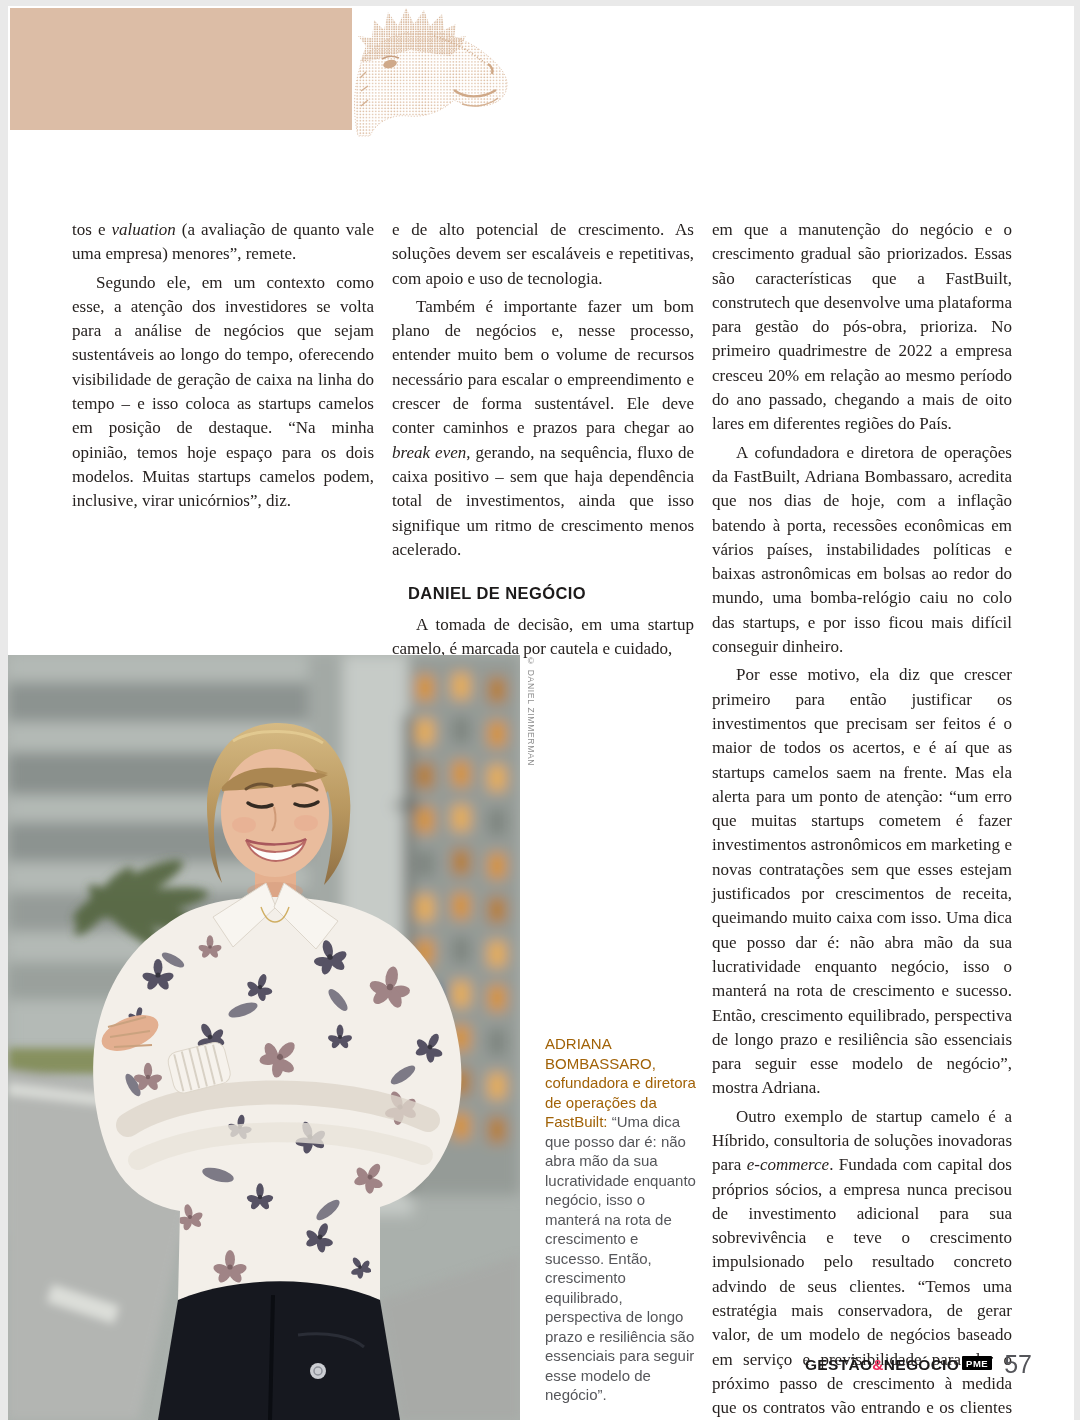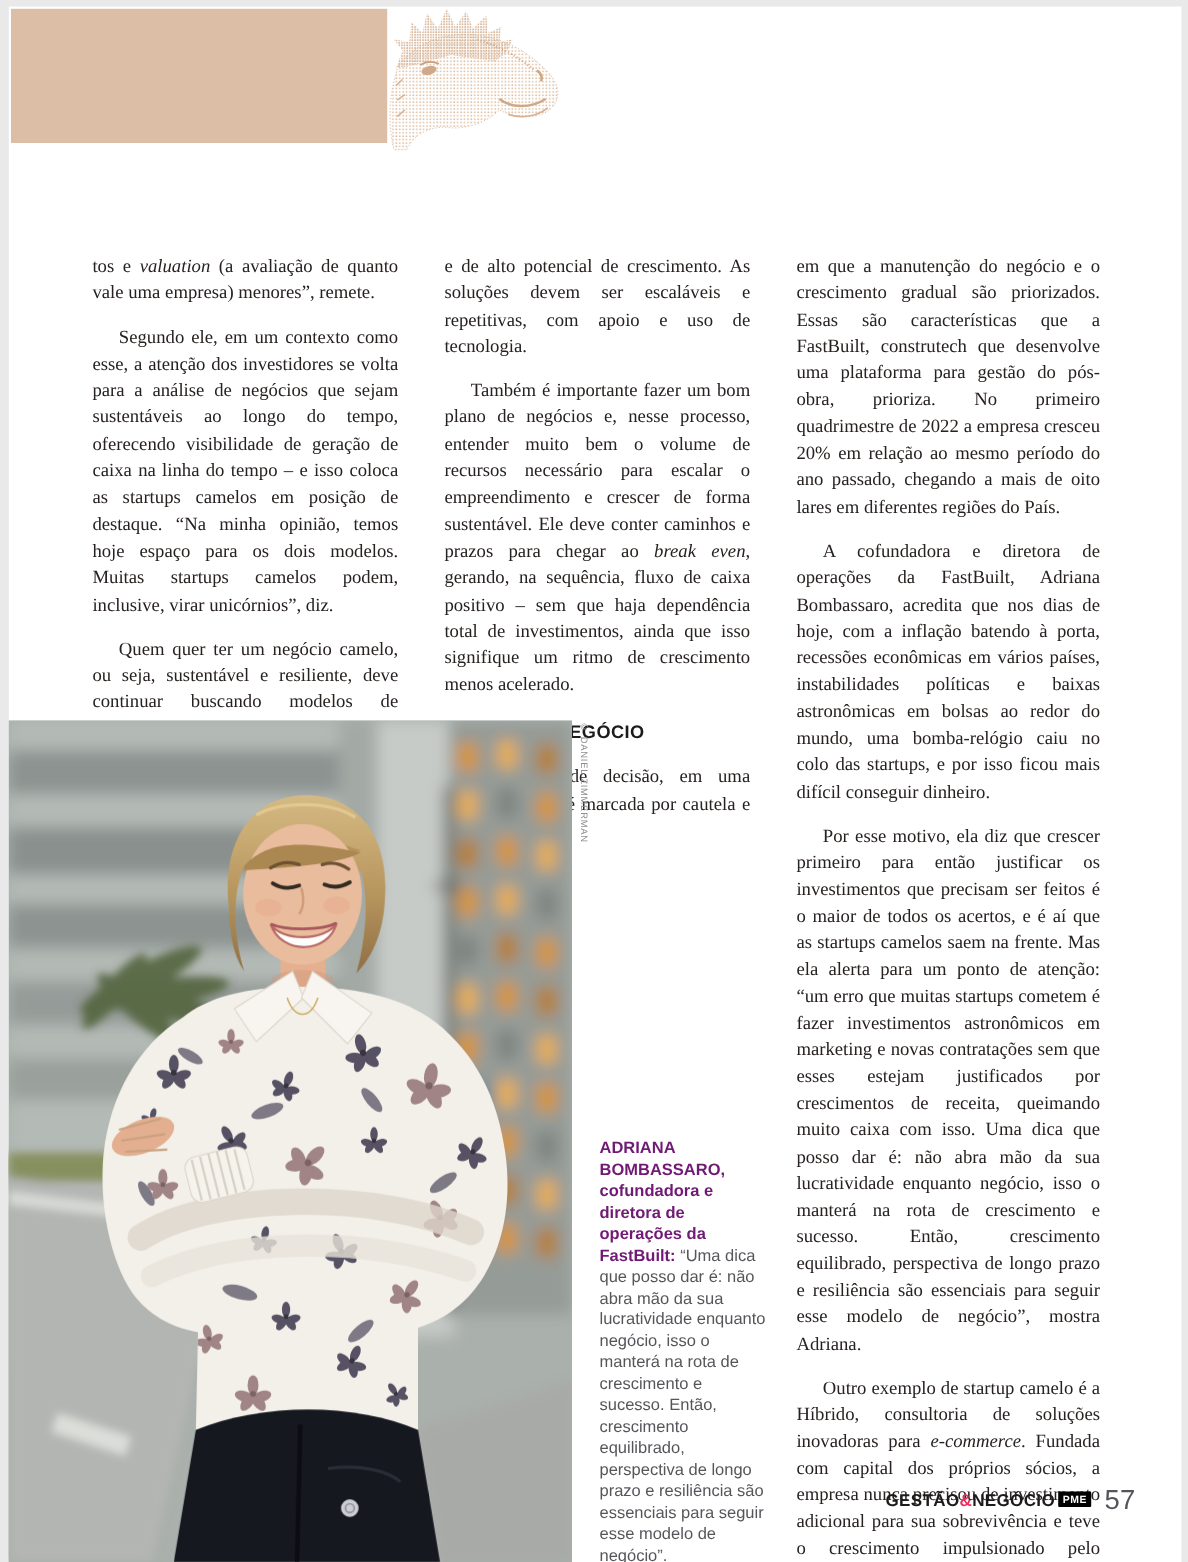--- a/index.html
+++ b/index.html
@@ -7,40 +7,40 @@
          font-family:"Liberation Serif",serif;}
   .page{position:absolute;left:8px;top:6px;width:1066px;height:1414px;background:#ffffff;}
 
   
   .band{position:absolute;left:10px;top:8px;width:342px;height:122px;background:#dcbda6;}
   .camel{position:absolute;left:350px;top:2px;width:170px;height:140px;}
 
   
   .col{position:absolute;top:214px;width:310px;color:#272220;font-size:17px;line-height:1.43;
        text-align:justify;}
-  .col p{margin:16px;}
+  .col p{margin:4px;}
   .col p.ind{text-indent:24px;font-family:Liberation Serif, serif;}
   #col1{left:68px;}
   #col2{left:388px;}
   #col3{left:708px;width:308px;}
   .sec-head{font-family:"Liberation Sans",sans-serif;font-weight:bold;font-size:16.5px;
             letter-spacing:.4px;color:#1c1a1a;margin:20px 0 7px 0 !important;padding-left:20px;
             text-align:left;}
 
   
   .photo{position:absolute;left:8px;top:655px;width:512px;height:765px;overflow:hidden;background:#aab0ac;}
   .photo svg{display:block;width:100%;height:100%;}
   .credit{position:absolute;left:526px;top:656px;height:130px;writing-mode:vertical-rl;
           text-orientation:mixed;font-family:"Liberation Sans",sans-serif;font-size:8.5px;
           color:#8f8f8f;letter-spacing:.7px;}
 
   
   .caption{position:absolute;left:545px;top:1034px;width:153px;
            font-family:"Liberation Sans",sans-serif;font-size:15px;line-height:1.3;color:#55565a;}
-  .caption .cap-name,.caption .cap-role{font-weight:bold;color:#701a75;}
+  .caption .cap-name,.caption .cap-role{font-weight:normal;color:#a16207;}
 
   
   .footer{position:absolute;right:48px;top:1350px;display:flex;align-items:center;gap:12px;
           font-family:"Liberation Sans",sans-serif;}
   .maglogo{display:flex;align-items:flex-start;font-weight:bold;font-size:15.5px;letter-spacing:.3px;
            color:#1c1a1a;}
   .maglogo .amp{color:#ee2c5c;}
   .maglogo .badge{background:#000000;color:#fff;font-size:9.5px;letter-spacing:.5px;
                   padding:2px 4px 1px 4px;margin-left:3px;border-radius:1px;}
   .pagenum{font-size:25px;color:#54555a;}
@@ -74,21 +74,20 @@
       <path d="M138,62 q 6,4 4,10" fill="none" stroke="#cfa887" stroke-width="2.4"></path>
       <path d="M104,88 C114,96 132,97 146,88" fill="none" stroke="#cfa887" stroke-width="2.4"></path>
       <path d="M112,102 C124,106 138,104 148,96" fill="none" stroke="#d5b294" stroke-width="1.5"></path>
       <path d="M16,70 l-6,6 M18,84 l-7,5 M18,98 l-7,6" stroke="#d4b193" stroke-width="1.4" fill="none"></path>
     </svg>
   </div>
 
   <div class="col" id="col1">
     <p><span>tos e </span><em>valuation</em><span> (a avaliação de quanto vale uma empresa) menores”, remete.</span></p>
     <p class="ind"><span>Segundo ele, em um contexto como esse, a atenção dos investidores se volta para a análise de negócios que sejam sustentáveis ao longo do tempo, oferecendo visibilidade de geração de caixa na linha do tempo – e isso coloca as startups camelos em posição de destaque. “Na minha opinião, temos hoje espaço para os dois modelos. Muitas startups camelos podem, inclusive, virar unicórnios”, diz.</span></p>
-    <p class="ind"><span>Quem quer ter um negócio camelo, ou seja, sustentável e resiliente, deve continuar buscando modelos de negócios inovadores, que resolvam um grande problema ou sejam uma grande oportunidade e estejam inseridas em um mercado grande</span></p>
   </div>
 
   <div class="col" id="col2">
     <p><span>e de alto potencial de crescimento. As soluções devem ser escaláveis e repetitivas, com apoio e uso de tecnologia.</span></p>
     <p class="ind"><span>Também é importante fazer um bom plano de negócios e, nesse processo, entender muito bem o volume de recursos necessário para escalar o empreendimento e crescer de forma sustentável. Ele deve conter caminhos e prazos para chegar ao </span><em>break even</em><span>, gerando, na sequência, fluxo de caixa positivo – sem que haja dependência total de investimentos, ainda que isso signifique um ritmo de crescimento menos acelerado.</span></p>
     <p class="sec-head">DANIEL DE NEGÓCIO</p>
     <p class="ind"><span>A tomada de decisão, em uma startup camelo, é marcada por cautela e cuidado,</span></p>
   </div>
 
   <div class="col" id="col3">

